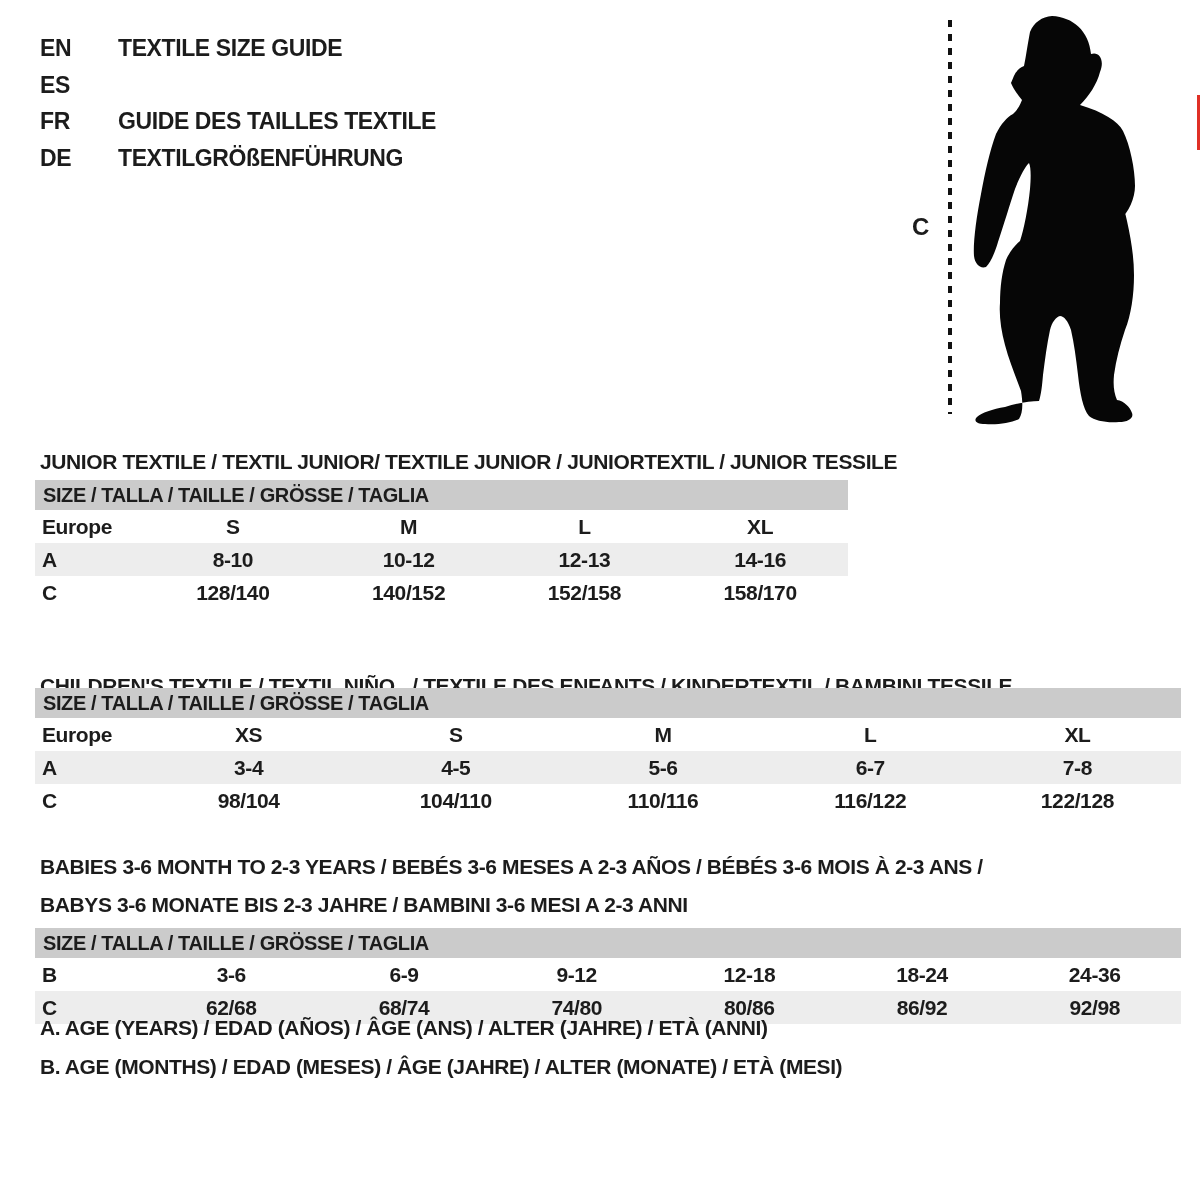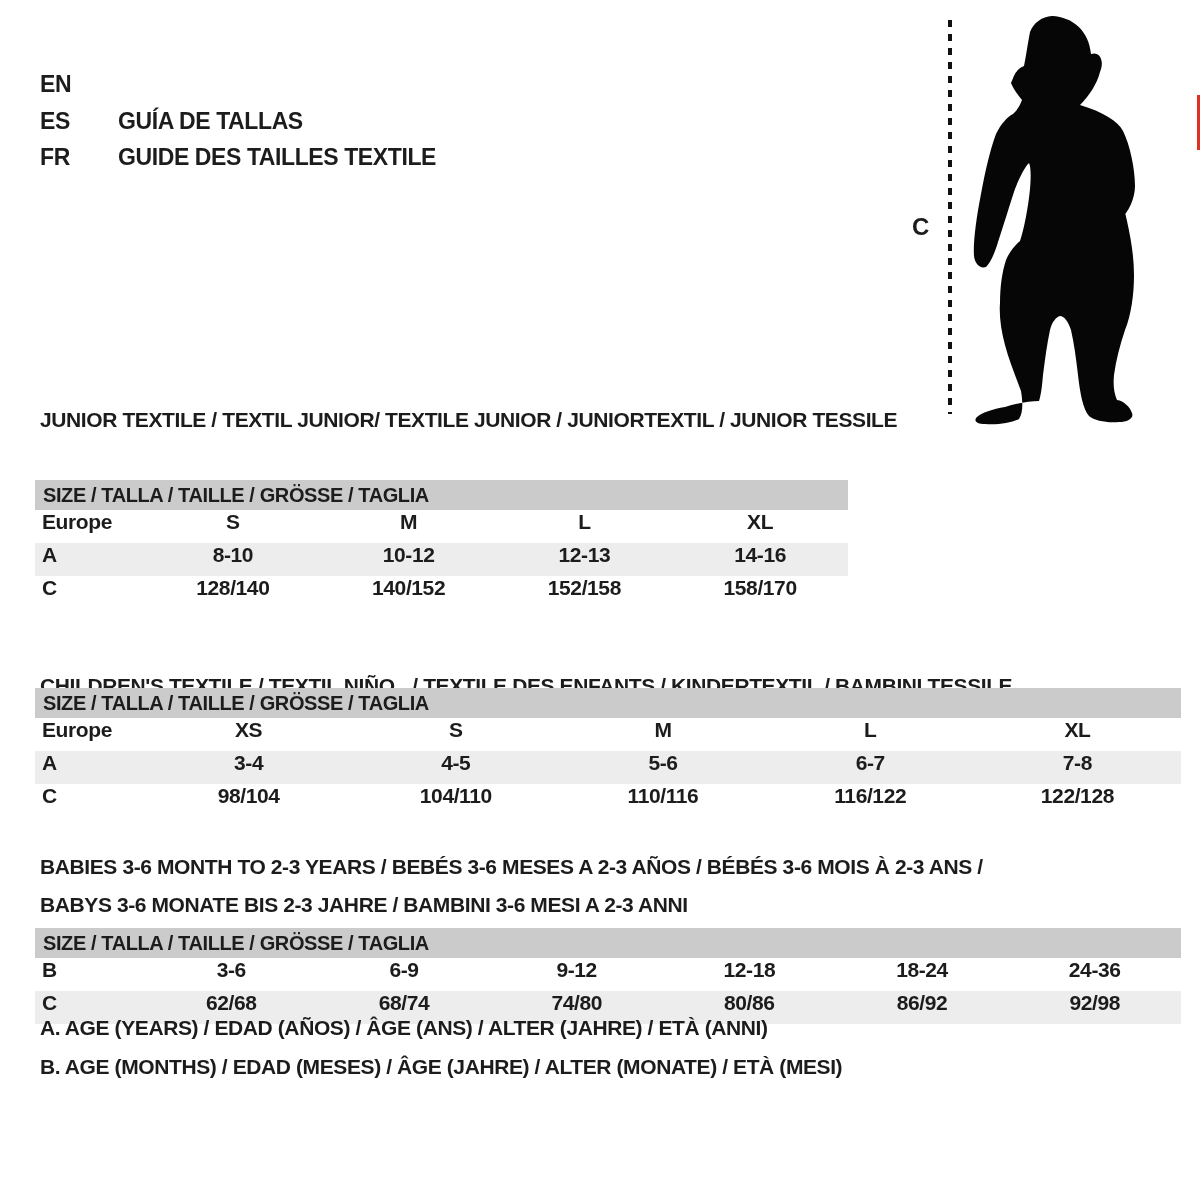--- a/index.html
+++ b/index.html
@@ -2,57 +2,61 @@
 <html><head>
 <meta charset="utf-8">
 <style>
   html,body{margin:0;padding:0;background:#ffffff;}
   .canvas{
     position:relative;width:1200px;height:1200px;background:#ffffff;overflow:hidden;
     font-family:"Liberation Sans",sans-serif;font-weight:700;color:#1c1c1c;
     letter-spacing:-0.4px;
   }
   
-  .lang-list{position:absolute;left:40px;top:30px;font-size:23px;line-height:36.5px;margin-top:36px;}
+  .lang-list{position:absolute;left:40px;top:30px;font-size:23px;line-height:36.5px;}
   .lang-row{display:flex;}
   .lang-code{width:78px;}
   
   .figure-svg{position:absolute;left:935px;top:12px;}
   .c-label{position:absolute;left:912px;top:213px;font-size:24px;}
   .red-edge{position:absolute;left:1197px;top:95px;width:3px;height:55px;background:#e03026;}
   
   .sec-title{position:absolute;left:40px;font-size:21px;white-space:nowrap;}
   .sub{font-size:13px;vertical-align:-4px;}
   .two-line{line-height:38px;}
   
   .sg-table{position:absolute;left:35px;}
   .band{height:30px;background:#cbcbcb;display:flex;align-items:center;padding-left:8px;font-size:20px;text-align:right;}
-  .trow{display:flex;height:33px;align-items:flex-start;font-size:21px;}
+  .trow{display:flex;height:33px;align-items:center;font-size:21px;}
   .trow.shaded{background:#ededed;}
   .tlabel{width:110px;padding-left:7px;box-sizing:border-box;}
   .tcell{flex:1;text-align:center;}
   
   .legend{position:absolute;left:40px;top:1008px;font-size:21px;line-height:39px;white-space:nowrap;}
 </style>
 </head>
 <body>
 
 <div class="canvas">
 
   <div class="lang-list">
     <div class="lang-row">
       <span class="lang-code">EN</span>
+      <span class="lang-label">TEXTILE SIZE GUIDE</span>
     </div>
     <div class="lang-row">
       <span class="lang-code">ES</span>
-      <span class="lang-label">GUÍA DE TALLAS</span>
     </div>
     <div class="lang-row">
       <span class="lang-code">FR</span>
       <span class="lang-label">GUIDE DES TAILLES TEXTILE</span>
+    </div>
+    <div class="lang-row">
+      <span class="lang-code">DE</span>
+      <span class="lang-label">TEXTILGRÖßENFÜHRUNG</span>
     </div>
   </div>
 
   <span class="c-label">C</span>
   <svg class="figure-svg" width="215" height="414" viewBox="0 0 215 414" aria-hidden="true">
     <line x1="15" y1="8" x2="15" y2="402" stroke="#111111" stroke-width="4" stroke-dasharray="7 7"></line>
     <path transform="translate(33,2)" fill="#060606" d="
       M84 2
       C105 3 121 17 123 40
       C131 37 137 46 132 58
@@ -97,21 +101,21 @@
       C33 110 39 103 45 100
       C48 97 51 94 54 86
       C49 80 45 74 43 69
       C46 62 47 56 56 52
       C58 42 60 28 62 18
       C66 8 74 3 84 2
       Z"></path>
   </svg>
   <div class="red-edge"></div>
 
-  <div class="sec-title" style="top:408px;">JUNIOR TEXTILE / TEXTIL JUNIOR/ TEXTILE JUNIOR / JUNIORTEXTIL / JUNIOR TESSILE</div>
+  <div class="sec-title" style="top:450px;">JUNIOR TEXTILE / TEXTIL JUNIOR/ TEXTILE JUNIOR / JUNIORTEXTIL / JUNIOR TESSILE</div>
   <div class="sg-table" style="top:480px;width:813px;">
     <div class="band">SIZE / TALLA / TAILLE / GRÖSSE / TAGLIA</div>
     <div class="trow">
       <span class="tlabel">Europe</span>
       <span class="tcell">S</span>
       <span class="tcell">M</span>
       <span class="tcell">L</span>
       <span class="tcell">XL</span>
     </div>
     <div class="trow shaded">

